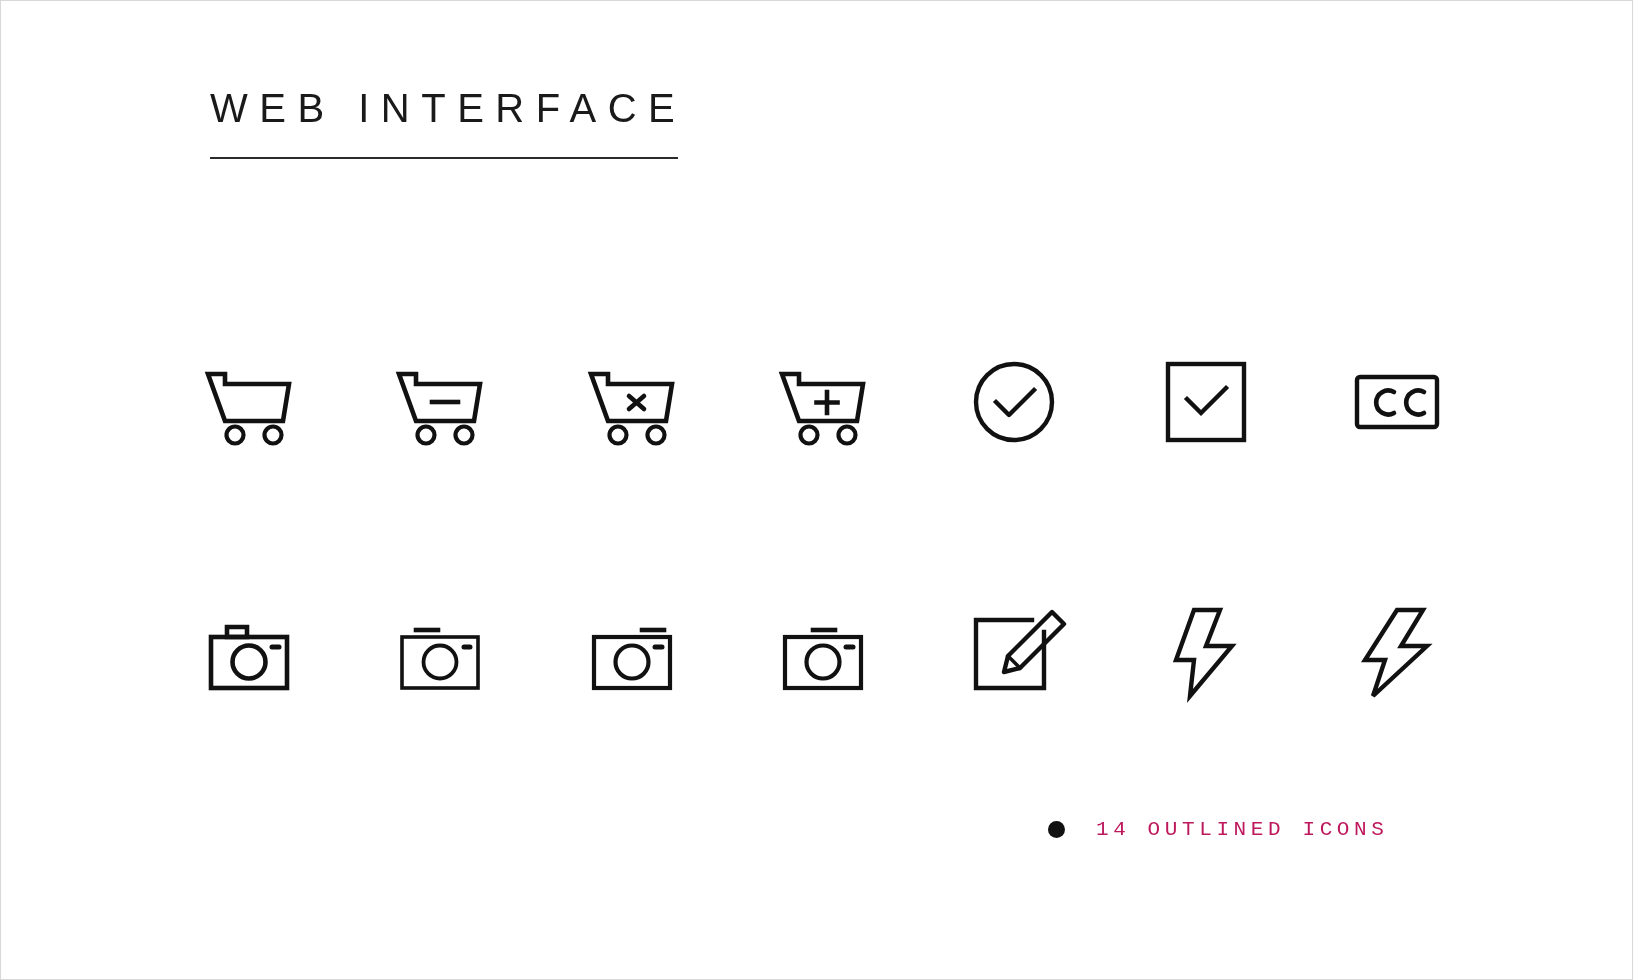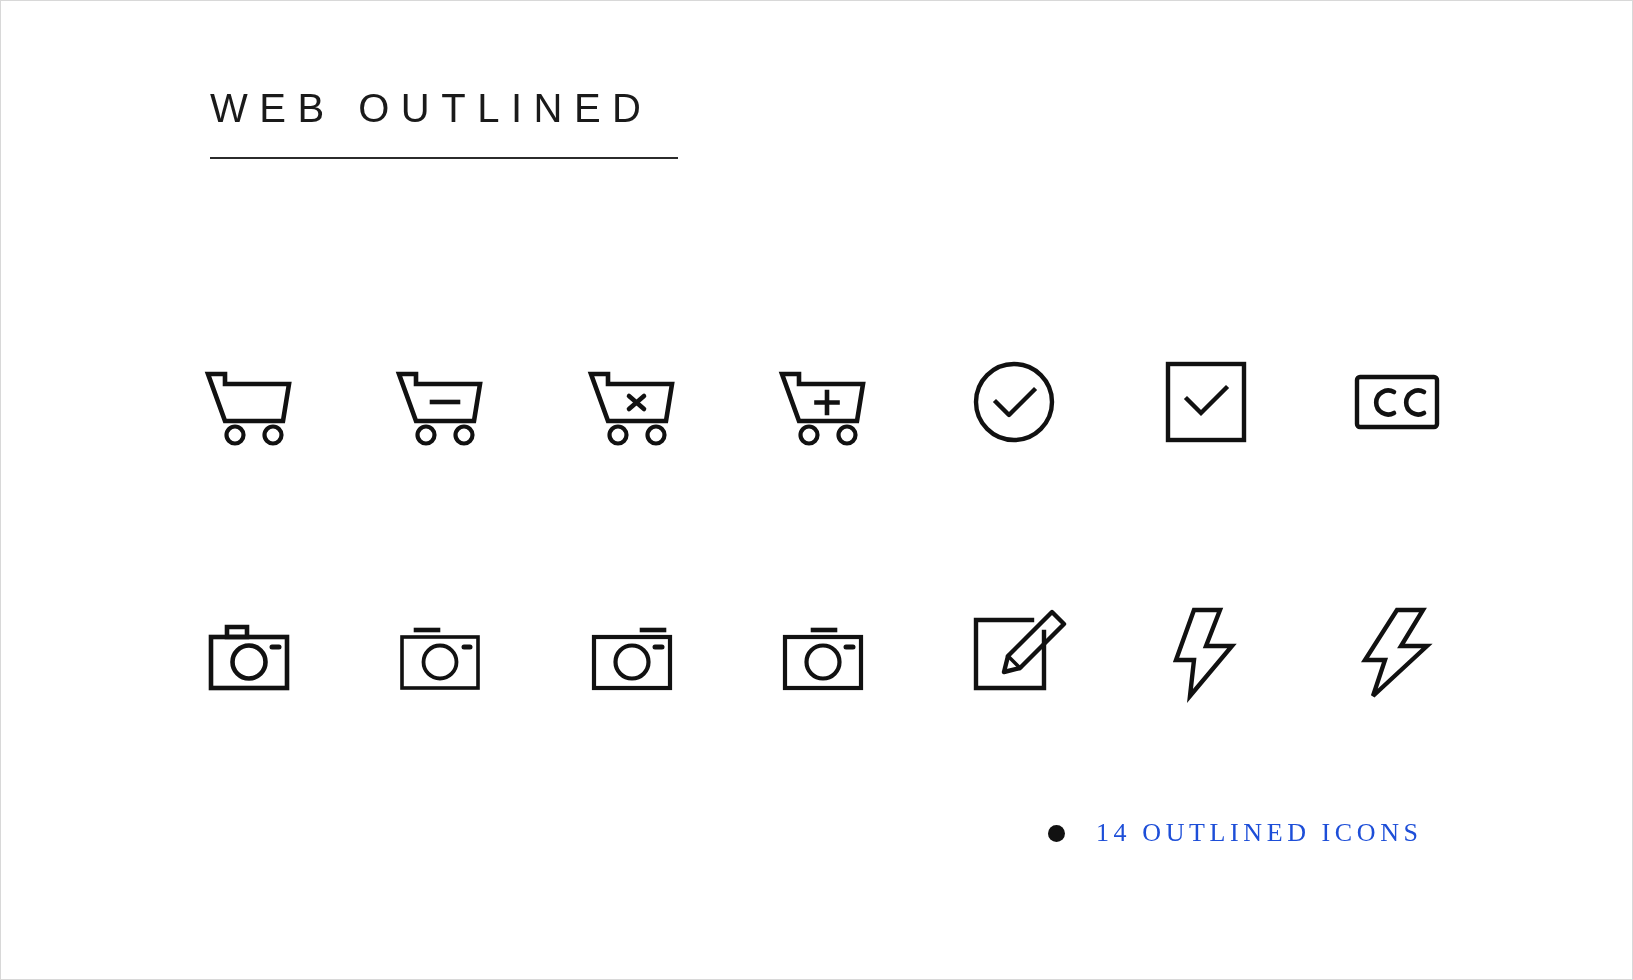--- a/index.html
+++ b/index.html
@@ -81,36 +81,36 @@
   }
   .footer-dot {
     width: 17px;
     height: 17px;
     border-radius: 50%;
     background: #111111;
     margin-right: 31px;
     flex: 0 0 auto;
   }
   .footer-text {
-    font-family: Liberation Serif, serif;
-    font-size: 26px;
+    font-family: Liberation Mono, monospace;
+    font-size: 21px;
     font-weight: 300;
     letter-spacing: 4.6px;
-    color: #1d4ed8;
+    color: #be185d;
     white-space: nowrap;
   }
 </style>
 </head>
 <body>
 
 <div class="page">
   <div class="page-border"></div>
 
   <div class="header">
-    <div class="title">WEB OUTLINED</div>
+    <div class="title">WEB INTERFACE</div>
     <div class="title-rule"></div>
   </div>
 
   <div class="grid">
 
     <div class="cell">
       <svg width="92" height="92" viewBox="0 0 92 92" fill="none" stroke="#111111" stroke-width="4.6" stroke-linecap="square" stroke-linejoin="miter">
         <path d="M5 18 H22 V28 H86 L80 65 H22 Z"></path>
         <circle cx="32" cy="79" r="8.5" stroke-width="4.2"></circle>
         <circle cx="70" cy="79" r="8.5" stroke-width="4.2"></circle>

